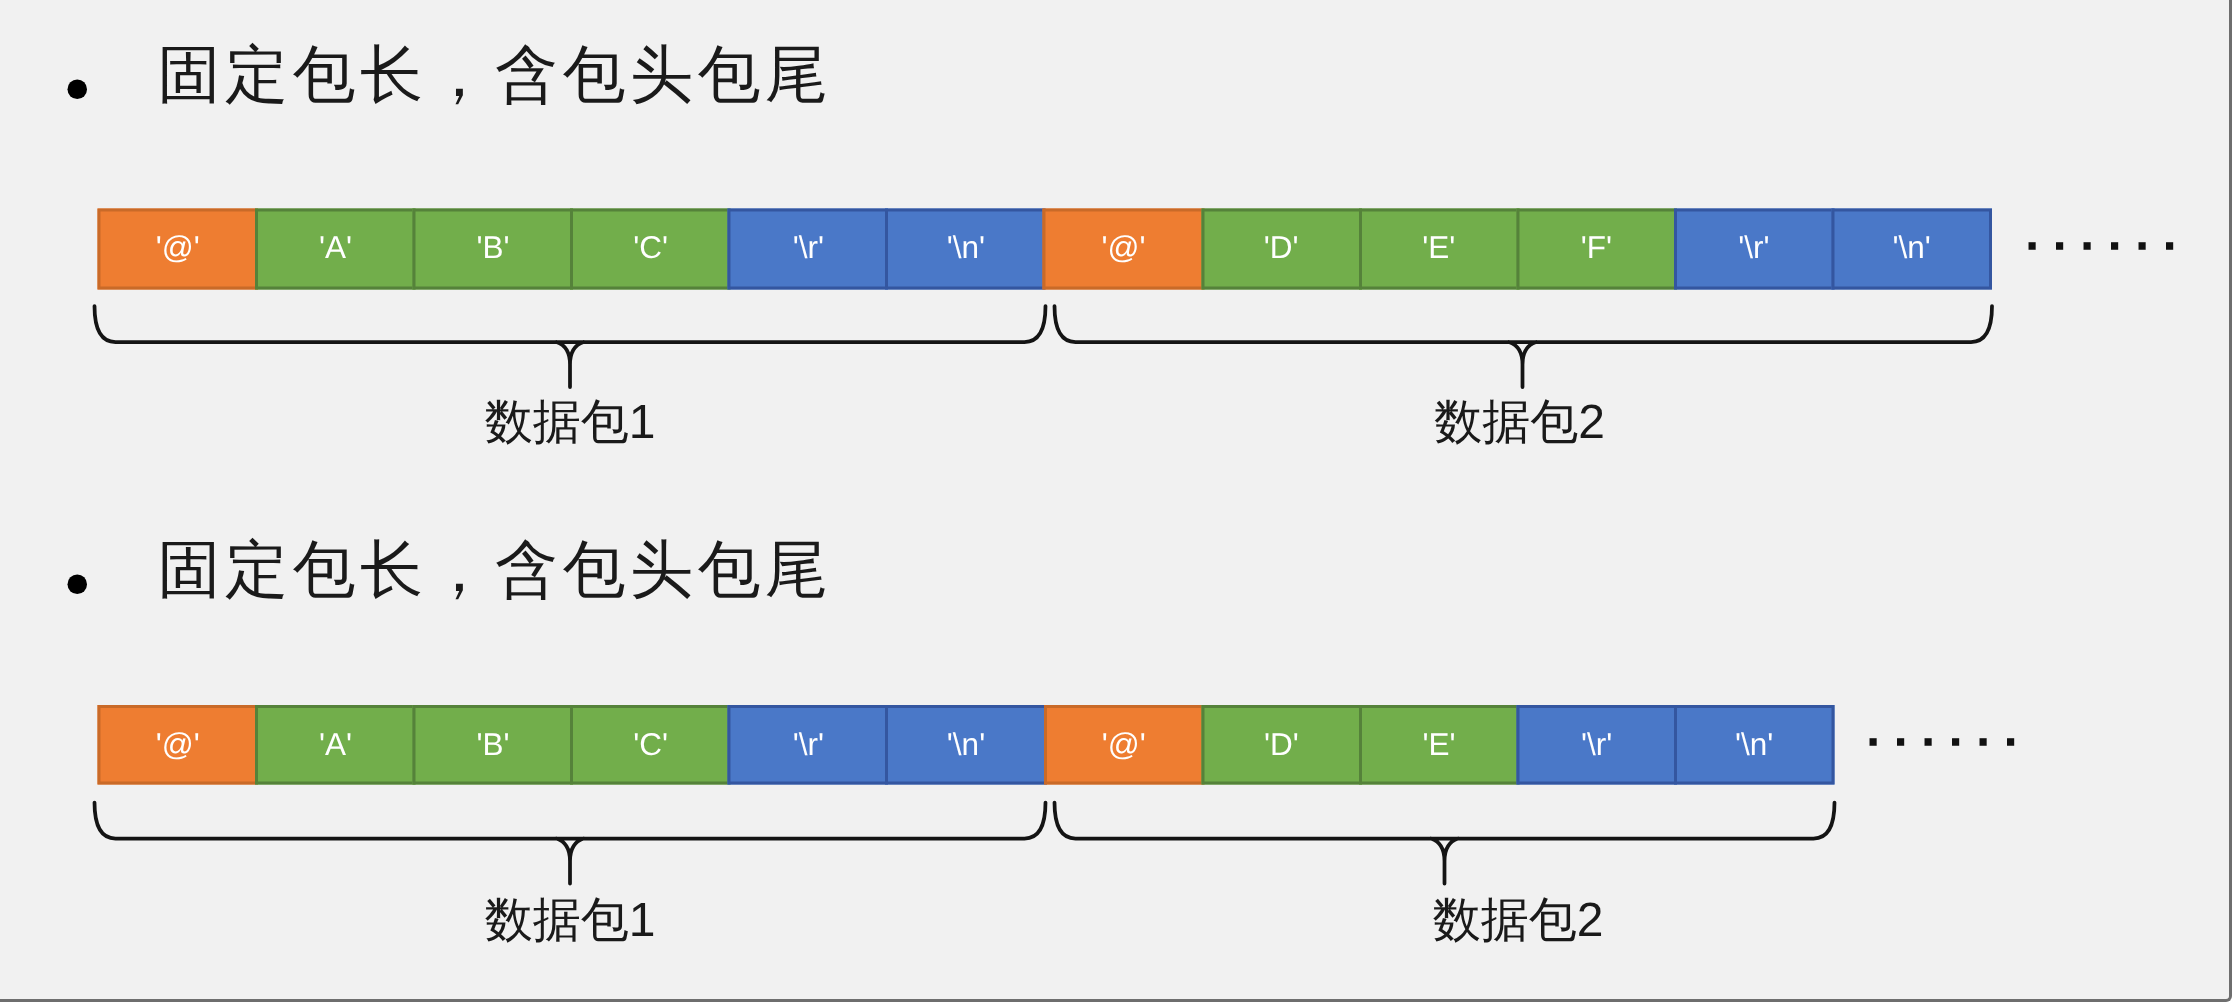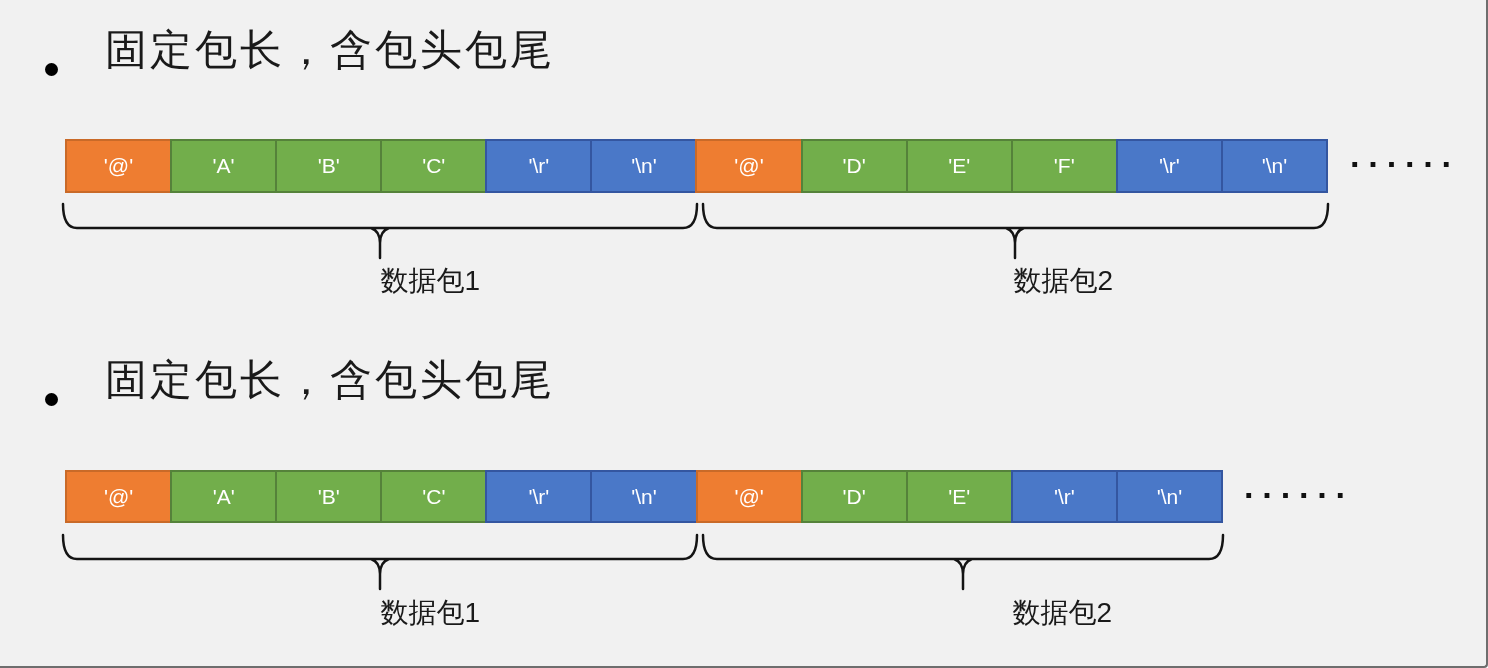--- a/index.html
+++ b/index.html
@@ -9,21 +9,21 @@
     box-sizing:border-box;
     background:var(--bg,#F1F1F1);
     border-right:2px solid var(--edge,#6E6E6E);
     border-bottom:2px solid var(--edge,#6E6E6E);
     border-radius:0 0 4px 0;
     overflow:hidden;
     font-family:"Liberation Sans","DejaVu Sans",sans-serif;
   }
   .heading{
     position:absolute;left:45px;
-    display:flex;align-items:flex-end;
+    display:flex;align-items:center;
     color:var(--heading,#1A1A1A);
   }
   .bullet{
     width:13px;height:13px;border-radius:50%;
     background:#000;flex:0 0 auto;
     margin-top:18px;margin-right:47px;
   }
   .heading-text{
     font-size:42px;line-height:52px;letter-spacing:3px;
     white-space:nowrap;
@@ -43,22 +43,22 @@
   .cell:first-child{margin-left:0;}
   .cell-header{background:var(--header-fill,#EE7D31);border-color:var(--header-border,#C96A28);}
   .cell-data{background:var(--data-fill,#72AE4B);border-color:var(--data-border,#55823A);}
   .cell-tail{background:var(--tail-fill,#4A78C8);border-color:var(--tail-border,#3456A0);}
   .dots{
     position:absolute;
     font-size:34px;line-height:34px;font-weight:700;
     letter-spacing:7px;color:#111;
   }
   .pkt-label{
-    position:absolute;width:200px;text-align:right;
-    font-size:28px;line-height:34px;color:#1A1A1A;
+    position:absolute;width:200px;text-align:center;
+    font-size:32px;line-height:34px;color:#1A1A1A;
     white-space:nowrap;
   }
   #brace-svg{
     position:absolute;left:0;top:0;
     pointer-events:none;
   }
   #brace-svg path{
     fill:none;stroke:var(--brace,#141414);stroke-width:2.5;
     stroke-linecap:round;stroke-linejoin:round;
   }

